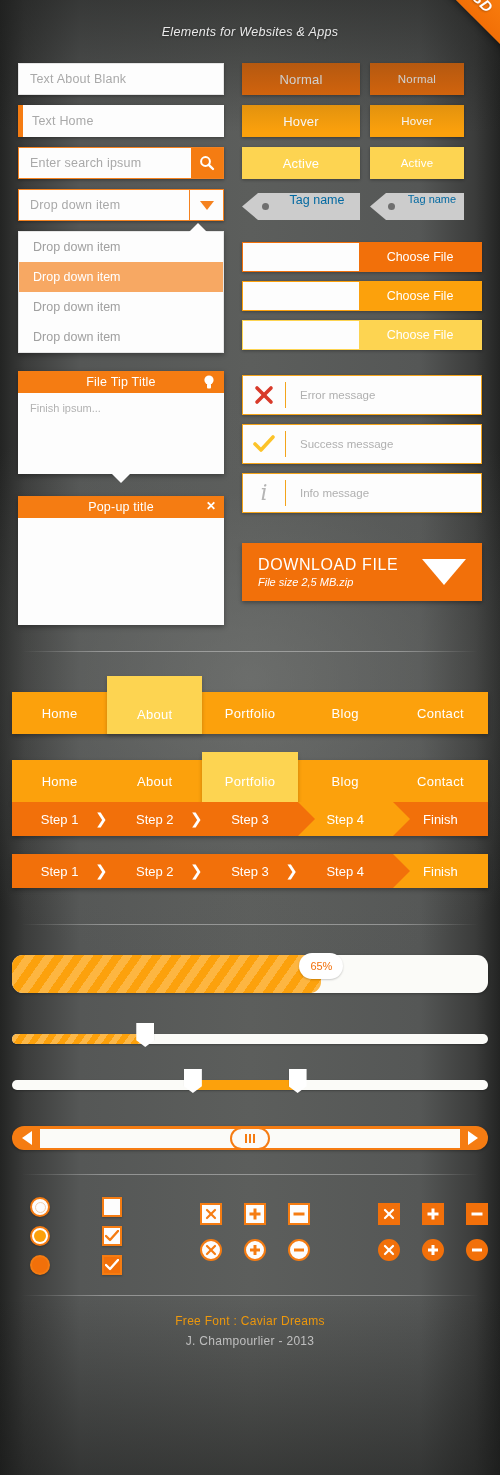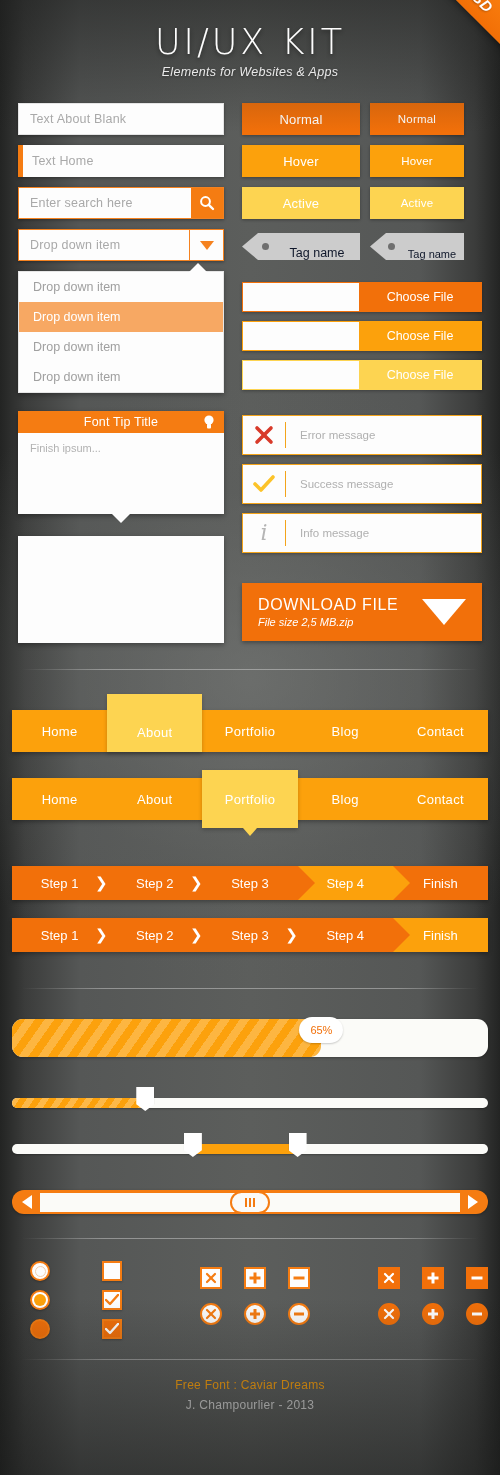--- a/index.html
+++ b/index.html
@@ -177,23 +177,23 @@
   .btn.narrow { width: 94px; font-size: 11.5px; }
   .btn.normal { background: #f2700a; }
   .btn.hover  { background: #fca10c; }
   .btn.active { background: #fdd451; }
 
   
   .tagrow { display: flex; gap: 10px; margin: 14px 0 22px 0; }
   .tag {
     height: 27px;
     background: #cccccc;
-    display: flex; align-items: flex-end;
+    display: flex; align-items: flex-start;
     position: relative;
-    color: #0f172a;
+    color: #0369a1;
     font-size: 12.5px;
     filter: drop-shadow(0 1px 2px rgba(0,0,0,0.3));
   }
   .tag.w1 { width: 118px; clip-path: polygon(16px 0, 100% 0, 100% 100%, 16px 100%, 0 50%); padding-left: 26px; }
   .tag.w2 { width: 94px; clip-path: polygon(16px 0, 100% 0, 100% 100%, 16px 100%, 0 50%); padding-left: 24px; font-size: 11px; }
   .tag .dot { position: absolute; left: 20px; top: 50%; margin-top: -3.5px; width: 7px; height: 7px; border-radius: 50%; background: #6f6f6f; }
   .tag.w2 .dot { left: 18px; }
   .tag .tlabel { width: 100%; text-align: center; padding-left: 6px;}
 
   
@@ -363,42 +363,41 @@
   .footer { text-align: center; padding-top: 18px; }
   .footer .f1 { color: #fca10c; font-size: 12px; letter-spacing: .3px; }
   .footer .f2 { color: #d8d8d8; font-size: 12px; margin-top: 6px; letter-spacing: .3px; }
 </style>
 </head>
 <body>
 
 <div id="page">
 
   <div class="header">
-    <div class="kit-title">UI/UX KIT</div>
     <div class="kit-sub">Elements for Websites &amp; Apps</div>
     <div class="ribbon">
       <span>Free PSD</span>
     </div>
   </div>
 
   <div class="cols">
 
     <div class="col">
 
       <div class="field blank">
         <span class="txt">Text About Blank</span>
       </div>
 
       <div class="field focus">
         <span class="caret"></span>
         <span class="txt">Text Home</span>
       </div>
 
       <div class="field bordered">
-        <span class="txt">Enter search here</span>
+        <span class="txt">Enter search ipsum</span>
         <span class="sq-btn">
           <svg width="16" height="16" viewBox="0 0 16 16">
               <circle cx="6.5" cy="6.5" r="4.4" fill="none" stroke="#fff" stroke-width="2"></circle>
               <line x1="9.8" y1="9.8" x2="14" y2="14" stroke="#fff" stroke-width="2.4" stroke-linecap="round"></line>
             </svg>
         </span>
       </div>
 
 
       <div class="field bordered">
@@ -411,35 +410,39 @@
       <div class="dd-list">
         <span class="nub"></span>
         <div class="dd-item">Drop down item</div>
         <div class="dd-item sel">Drop down item</div>
         <div class="dd-item">Drop down item</div>
         <div class="dd-item">Drop down item</div>
       </div>
 
       <div class="panel" style="margin-top:12px;">
         <div class="panel-head">
-          <span class="ptitle">Font Tip Title</span>
+          <span class="ptitle">File Tip Title</span>
           <span class="bulb">
             <svg width="12" height="15" viewBox="0 0 12 15">
                 <circle cx="6" cy="5" r="4.6" fill="#fff"></circle>
                 <rect x="4" y="8.6" width="4" height="5" rx="1" fill="#fff"></rect>
               </svg>
           </span>
         </div>
         <div class="panel-body" style="height:81px;">
           <div class="lorem">Finish ipsum...</div>
         </div>
         <span class="tip-nub"></span>
       </div>
 
       <div class="panel" style="margin-top:22px;">
+        <div class="panel-head">
+          <span class="ptitle">Pop-up title</span>
+          <span class="xclose">✕</span>
+        </div>
         <div class="panel-body" style="height:107px;"></div>
       </div>
 
     </div>
 
     <div class="colR">
 
       <div class="btnrow">
         <div class="btn wide normal">Normal</div>
         <div class="btn narrow normal">Normal</div>
@@ -532,21 +535,21 @@
       <div class="mi">About</div>
       <div class="mi act">
         <span>Portfolio</span>
         <span class="mnub"></span>
       </div>
       <div class="mi">Blog</div>
       <div class="mi">Contact</div>
     </div>
   </div>
 
-  <div class="section" style="margin-top:46px;">
+  <div class="section" style="">
     <div class="steps">
       <div class="st">
         <span>Step 1</span>
         <span class="chev">❯</span>
       </div>
       <div class="st">
         <span>Step 2</span>
         <span class="chev">❯</span>
       </div>
       <div class="st arrowcut">

